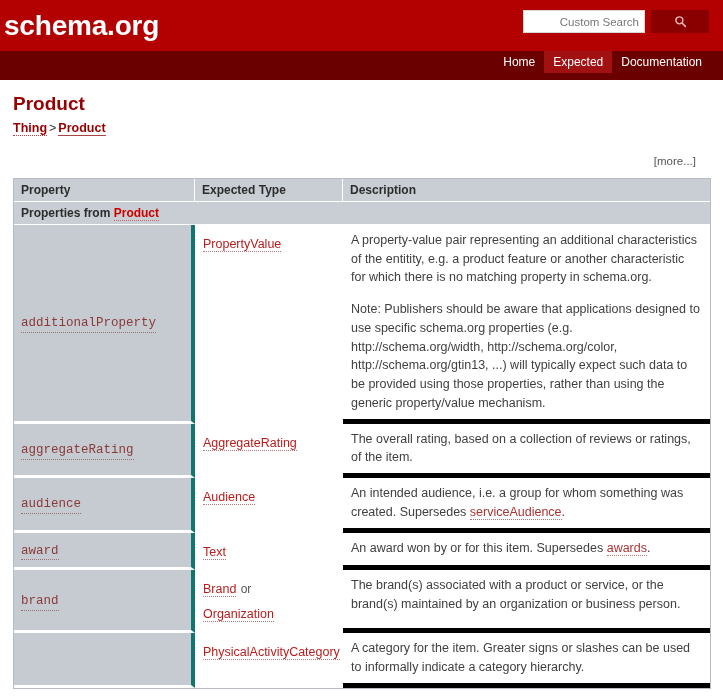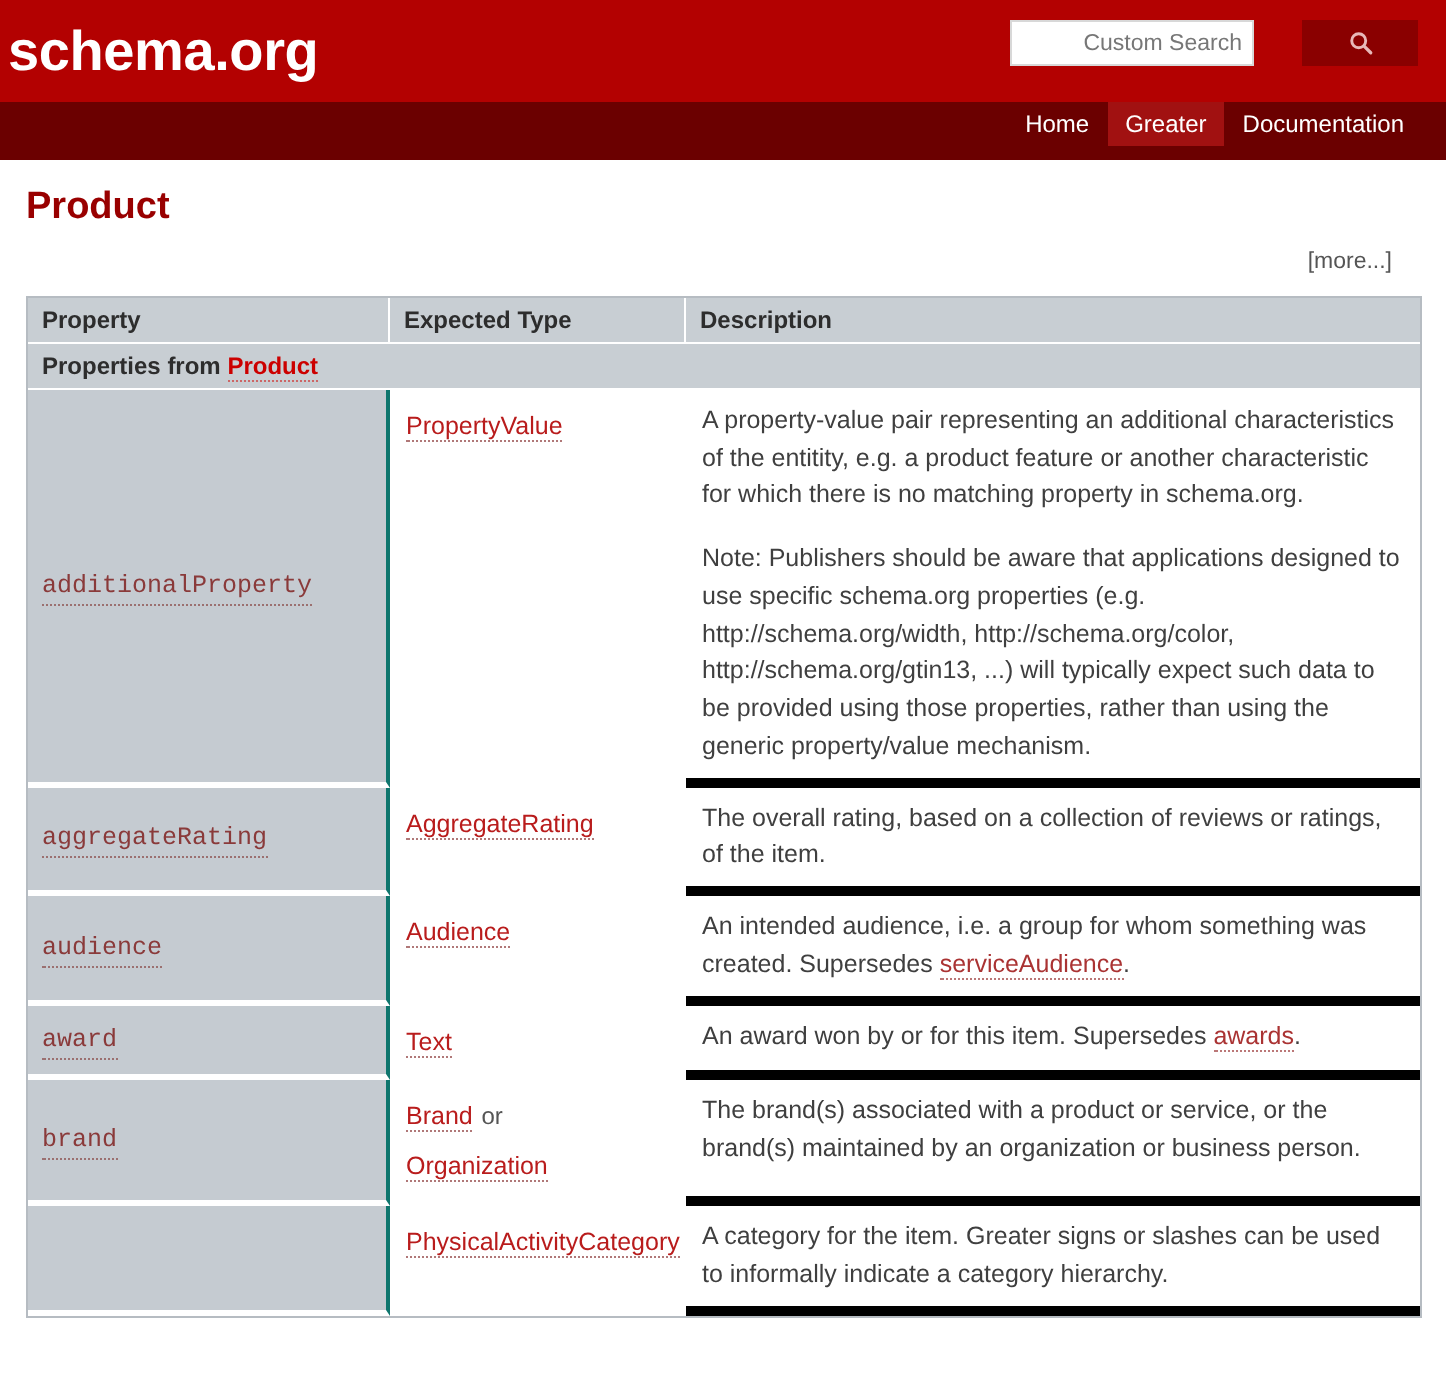--- a/index.html
+++ b/index.html
@@ -27,21 +27,20 @@
     letter-spacing: -0.2px;
     line-height: 1;
   }
   .search-wrap {
     position: absolute;
     right: 14px;
     top: 10px;
     display: flex;
     align-items: stretch;
     height: 27px;
-    gap: 18px;
   }
   .search-input {
     width: 122px;
     height: 23px;
     border: 1px solid #d8d8d8;
     background: #ffffff;
     font-family: "Liberation Sans", sans-serif;
     font-size: 11.5px;
     color: #6a6a6a;
     text-align: right;
@@ -170,21 +169,21 @@
     border-bottom: 1px dotted #cc6666;
     cursor: pointer;
     text-decoration: none;
   }
 
   td.prop-cell {
     background: #c5cbd1;
     vertical-align: middle;
     padding: 6px 7px;
     border-bottom: 3px solid #ffffff;
-    border-right: 2px solid #0f766e;
+    border-right: 4px solid #0f766e;
   }
   td.type-cell {
     background: #ffffff;
     vertical-align: top;
     padding: 6px 7px 6px 8px;
     border-bottom: 1px solid #ffffff;
   }
   td.desc-cell {
     background: #ffffff;
     vertical-align: top;
@@ -245,28 +244,31 @@
           <circle cx="6.6" cy="6.6" r="4.3" fill="none" stroke="#e8b8b8" stroke-width="1.8"></circle>
           <line x1="9.9" y1="9.9" x2="14" y2="14" stroke="#e8b8b8" stroke-width="2" stroke-linecap="round"></line>
         </svg>
       </span>
     </button>
   </div>
 </div>
 
 <div class="navbar">
   <a class="nav-item">Home</a>
-  <a class="nav-item active">Greater</a>
+  <a class="nav-item active">Expected</a>
   <a class="nav-item">Documentation</a>
 </div>
 
 <div class="page">
 
   <h1 class="page-title">Product</h1>
 
+  <div class="breadcrumb">
+    <a class="crumb-dotted">Thing</a><span class="crumb-sep">&gt;</span><a class="crumb-solid">Product</a>
+  </div>
 
 
   <div class="more-row">
     <a class="more-link">[more...]</a>
   </div>
 
   <table class="definition-table">
     <colgroup>
       <col class="c-prop">
         <col class="c-type">

